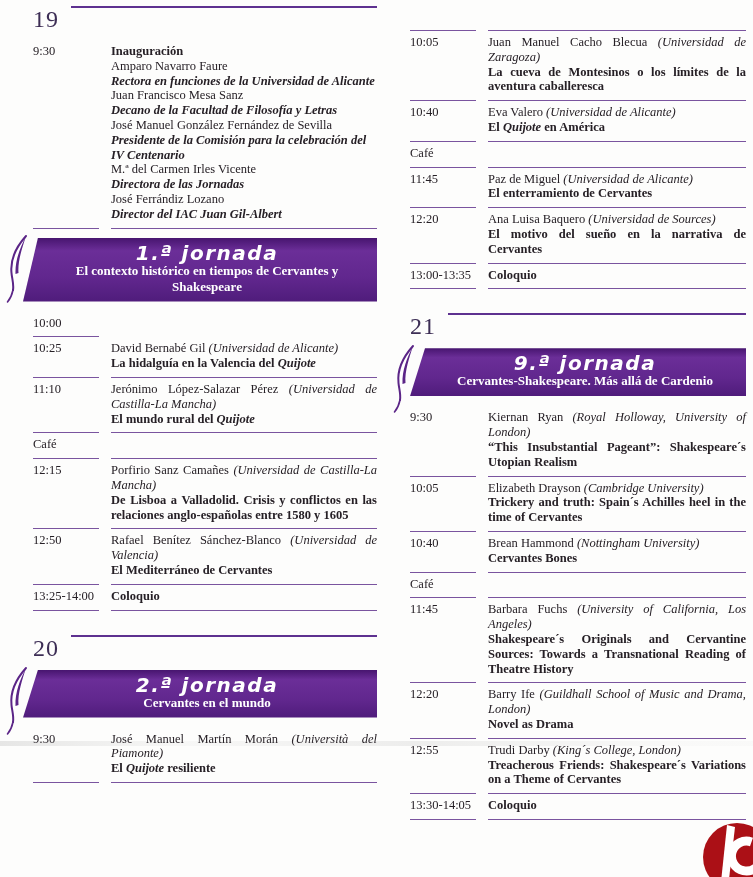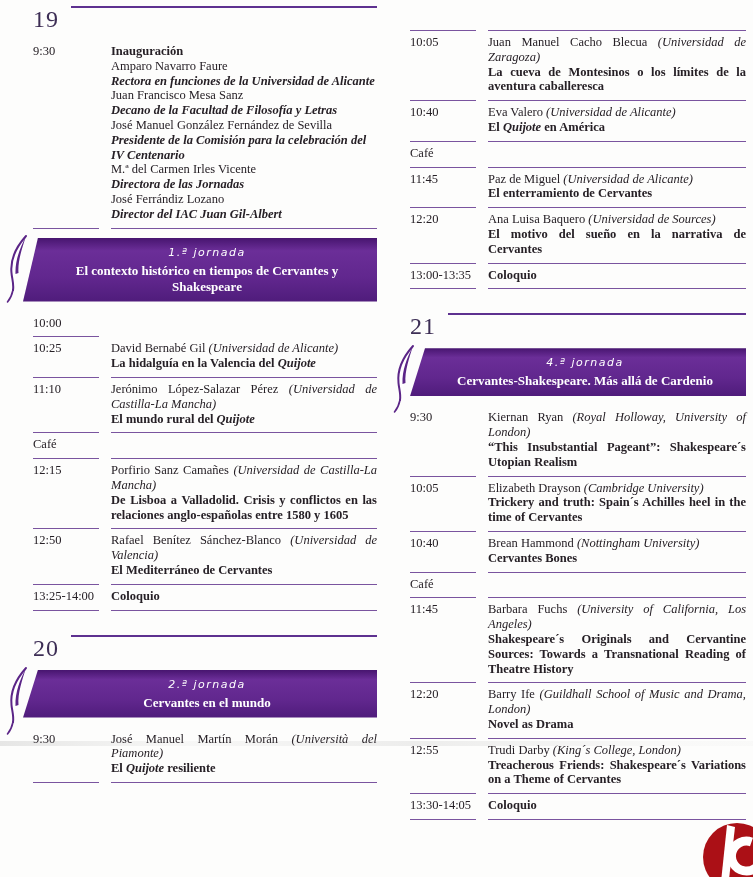--- a/index.html
+++ b/index.html
@@ -36,21 +36,21 @@
 
   
   .banner{position:relative;margin:9px 0 10px -12px;padding:5px 10px 7px 26px;
           color:#fff;text-align:center;}
   .col-right .banner{margin-left:-2px;}
   .banner::before{content:"";position:absolute;inset:0;
     background:linear-gradient(180deg,#47156f 0%,#6b2e98 20%,#61278e 62%,#4f1c7b 100%);
     clip-path:polygon(17px 0,100% 0,100% 100%,2px 100%);}
   .banner-title{position:relative;z-index:1;
     font-family:"DejaVu Sans","Liberation Sans",sans-serif;
-    font-style:italic;font-weight:400;font-size:11px;line-height:20px;letter-spacing:1.5px;}
+    font-style:italic;font-weight:700;font-size:20px;line-height:20px;letter-spacing:1.5px;}
   .banner-subtitle{position:relative;z-index:1;font-weight:bold;font-size:13px;line-height:16px;}
   .quill{position:absolute;left:-17px;top:-5px;z-index:2;}
 
   
   .logo{position:absolute;left:701px;top:822px;}
 
   
   .smudge{position:absolute;left:0;top:741px;width:753px;height:5px;
     background:linear-gradient(90deg,rgba(110,110,110,.16),rgba(150,150,150,.05) 25%,
       rgba(120,120,120,.12) 55%,rgba(160,160,160,.04) 90%);}
@@ -211,21 +211,21 @@
     <span class="day-number">21</span>
     <span class="day-rule"></span>
   </div>
 
   <div class="banner">
     <svg class="quill" width="28" height="72" viewBox="0 0 28 72">
       <path d="M22 3 C13 13 6 26 7.5 40 C8 46 10 51 9 57" fill="#fff" stroke="#5b2587" stroke-width="2" stroke-linecap="round"></path>
       <path d="M22 3 C16 15 11 27 11.5 41 L14.5 40 C13.5 28 18.5 14 22 3 Z" fill="#5b2587"></path>
       <path d="M9 57 C8 62 6 66 3.5 69" fill="none" stroke="#5b2587" stroke-width="1.6" stroke-linecap="round"></path>
     </svg>
-    <div class="banner-title">4.ª jornada</div>
+    <div class="banner-title">9.ª jornada</div>
     <div class="banner-subtitle">Cervantes-Shakespeare. Más allá de Cardenio</div>
   </div>
 
   <div class="row">
     <div class="cell time">9:30</div>
     <div class="cell main">
       <span>Kiernan Ryan </span><span class="aff">(Royal Holloway, University of London)</span>
       <span class="title"><span>“This Insubstantial Pageant”: Shakespeare´s Utopian Realism</span><span class="it"></span><span></span></span>
     </div>
   </div>

